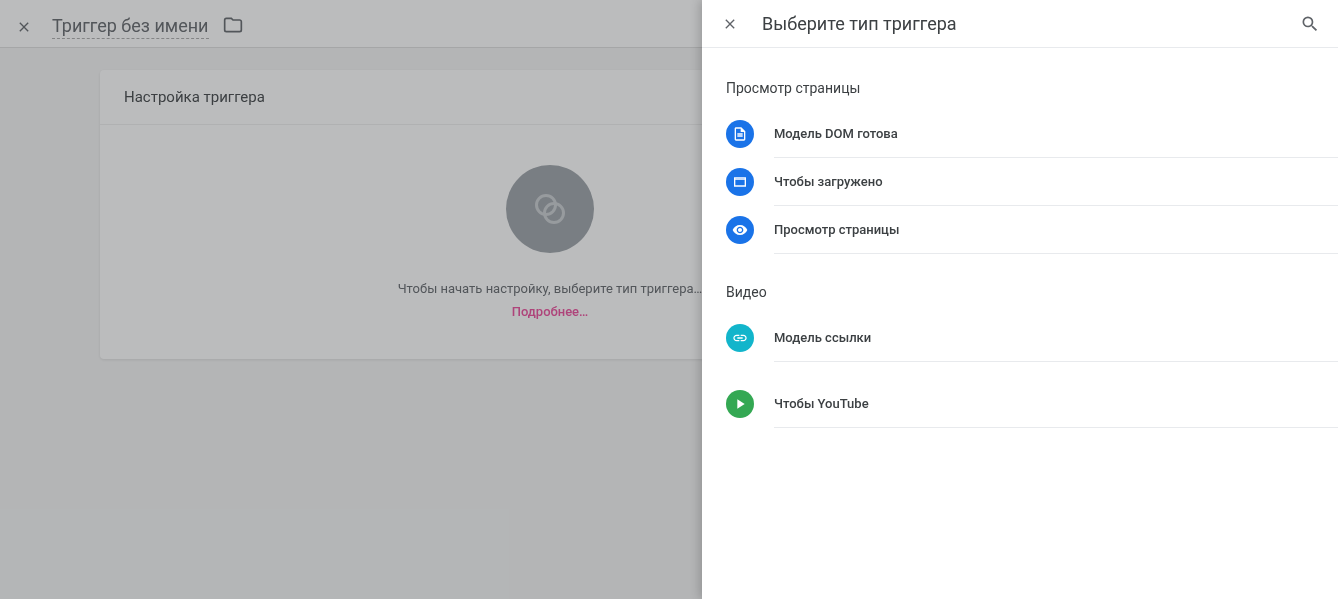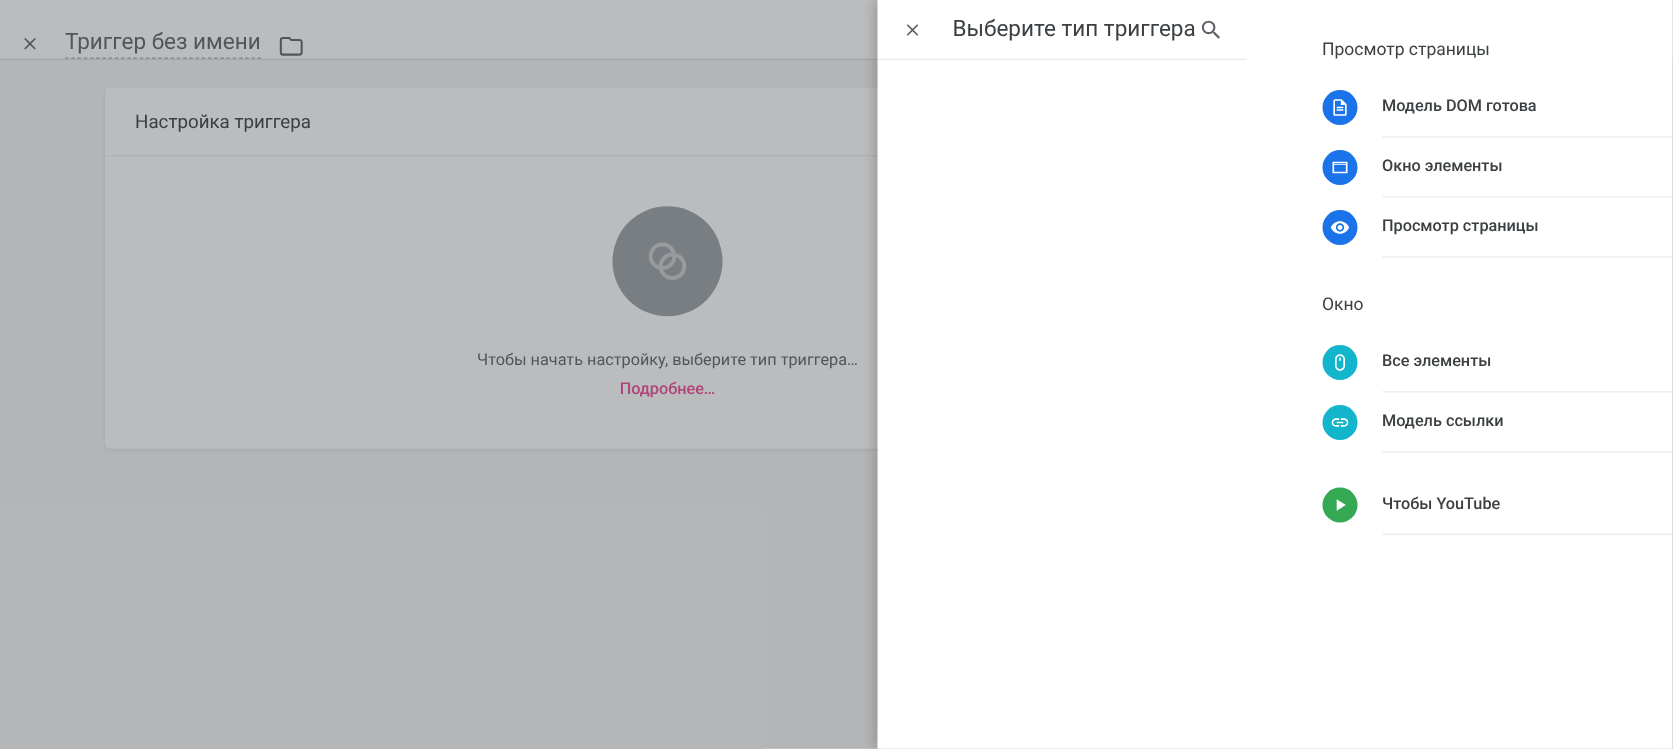--- a/index.html
+++ b/index.html
@@ -14,22 +14,22 @@
 
 
 .backdrop {
   position: absolute;
   inset: 0;
   background: #f5f5f5;
 }
 .bg-header {
   height: 48px;
   display: flex;
-  align-items: flex-end;
-  padding: 0 12px;
+  align-items: flex-start;
+  padding: 15px 12px;
   border-bottom: 1px solid #ddd;
   background: #fff;
 }
 .bg-close {
   width: 24px; height: 24px;
   display: flex; align-items: center; justify-content: center;
   cursor: pointer;
   color: #5f6368;
 }
 .bg-title {
@@ -38,21 +38,21 @@
   color: #5f6368;
   border-bottom: 1px dashed #aaa;
   padding-bottom: 2px;
 }
 .bg-folder {
   margin-left: 14px;
   color: #5f6368;
 }
 .bg-card {
   position: absolute;
-  left: 84px;
+  left: 100px;
   top: 70px;
   width: 900px;
   background: #fff;
   border-radius: 4px;
   box-shadow: 0 1px 3px rgba(0,0,0,0.1);
 }
 .bg-card-header {
   padding: 18px 24px;
   font-size: 15px;
   color: #3c4043;
@@ -101,21 +101,21 @@
 }
 
 
 .panel {
   position: absolute;
   top: 0; right: 0; bottom: 0;
   width: 636px;
   background: #fff;
   box-shadow: -2px 0 10px rgba(0,0,0,0.2);
   display: flex;
-  flex-direction: row;
+  flex-direction: column;
 }
 .panel-header {
   height: 48px;
   display: flex;
   align-items: center;
   padding: 0 16px;
   border-bottom: 1px solid #e8eaed;
 }
 .panel-close {
   width: 24px; height: 24px;
@@ -132,21 +132,20 @@
 .panel-search {
   width: 24px; height: 24px;
   color: #5f6368;
   cursor: pointer;
   display: flex; align-items: center; justify-content: center;
 }
 .panel-body {
   flex: 1;
   overflow-y: auto;
   padding: 20px 0 0 24px;
-  margin-left: 37px;
 }
 .section-title {
   font-size: 14px;
   color: #3c4043;
   padding: 12px 0 14px 0;
 }
 .trigger-item {
   display: flex;
   align-items: center;
   padding: 16px 0;
@@ -237,43 +236,35 @@
           </svg>
         </div>
         <div class="label">Модель DOM готова</div>
       </div>
       <div class="trigger-item">
         <div class="icon-badge badge-blue">
           <svg width="16" height="16" viewBox="0 0 24 24">
             <path fill="#fff" d="M3 5v14h18V5H3zm16 12H5V9h14v8zM5 7h14v1H5V7z"></path>
           </svg>
         </div>
-        <div class="label">Окно элементы</div>
+        <div class="label">Чтобы загружено</div>
       </div>
       <div class="trigger-item">
         <div class="icon-badge badge-blue">
           <svg width="16" height="16" viewBox="0 0 24 24">
             <path fill="#fff" d="M12 4.5C7 4.5 2.73 7.61 1 12c1.73 4.39 6 7.5 11 7.5s9.27-3.11 11-7.5c-1.73-4.39-6-7.5-11-7.5zM12 17c-2.76 0-5-2.24-5-5s2.24-5 5-5 5 2.24 5 5-2.24 5-5 5zm0-8c-1.66 0-3 1.34-3 3s1.34 3 3 3 3-1.34 3-3-1.34-3-3-3z"></path>
           </svg>
         </div>
         <div class="label">Просмотр страницы</div>
       </div>
       <div class="section-gap"></div>
-      <div class="section-title">Окно</div>
+      <div class="section-title">Видео</div>
       <div class="trigger-item">
         <div class="icon-badge badge-cyan">
           <svg width="16" height="16" viewBox="0 0 24 24">
-            <path fill="#fff" d="M12 2C8.69 2 6 4.69 6 8v8c0 3.31 2.69 6 6 6s6-2.69 6-6V8c0-3.31-2.69-6-6-6zm4 14c0 2.21-1.79 4-4 4s-4-1.79-4-4V8c0-2.21 1.79-4 4-4s4 1.79 4 4v8zM11 6h2v4h-2V6z"></path>
-          </svg>
-        </div>
-        <div class="label">Все элементы</div>
-      </div>
-      <div class="trigger-item">
-        <div class="icon-badge badge-cyan">
-          <svg width="16" height="16" viewBox="0 0 24 24">
             <path fill="#fff" d="M3.9 12c0-1.71 1.39-3.1 3.1-3.1h4V7H7c-2.76 0-5 2.24-5 5s2.24 5 5 5h4v-1.9H7c-1.71 0-3.1-1.39-3.1-3.1zM8 13h8v-2H8v2zm9-6h-4v1.9h4c1.71 0 3.1 1.39 3.1 3.1s-1.39 3.1-3.1 3.1h-4V17h4c2.76 0 5-2.24 5-5s-2.24-5-5-5z"></path>
           </svg>
         </div>
         <div class="label">Модель ссылки</div>
       </div>
       <div class="section-gap"></div>
       <div class="trigger-item">
         <div class="icon-badge badge-green">
           <svg width="16" height="16" viewBox="0 0 24 24">
             <path fill="#fff" d="M8 5v14l11-7z"></path>

